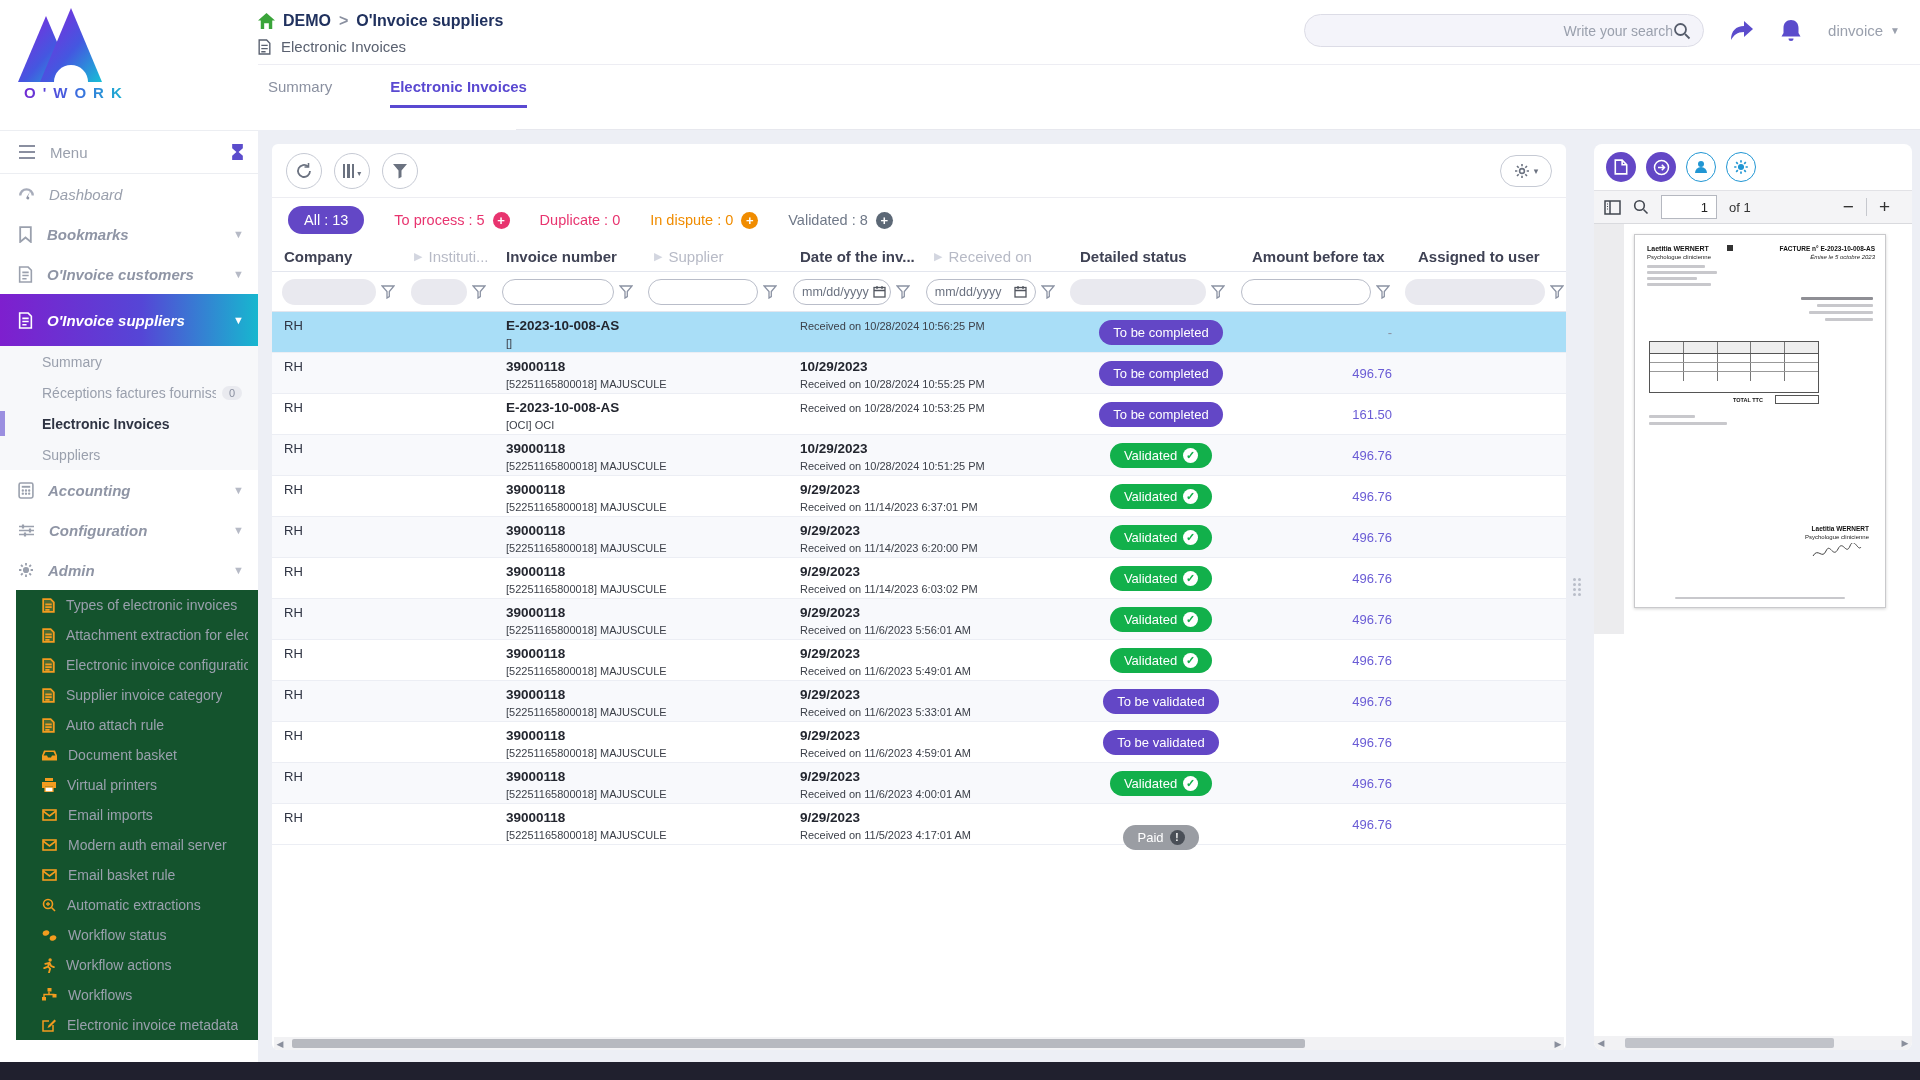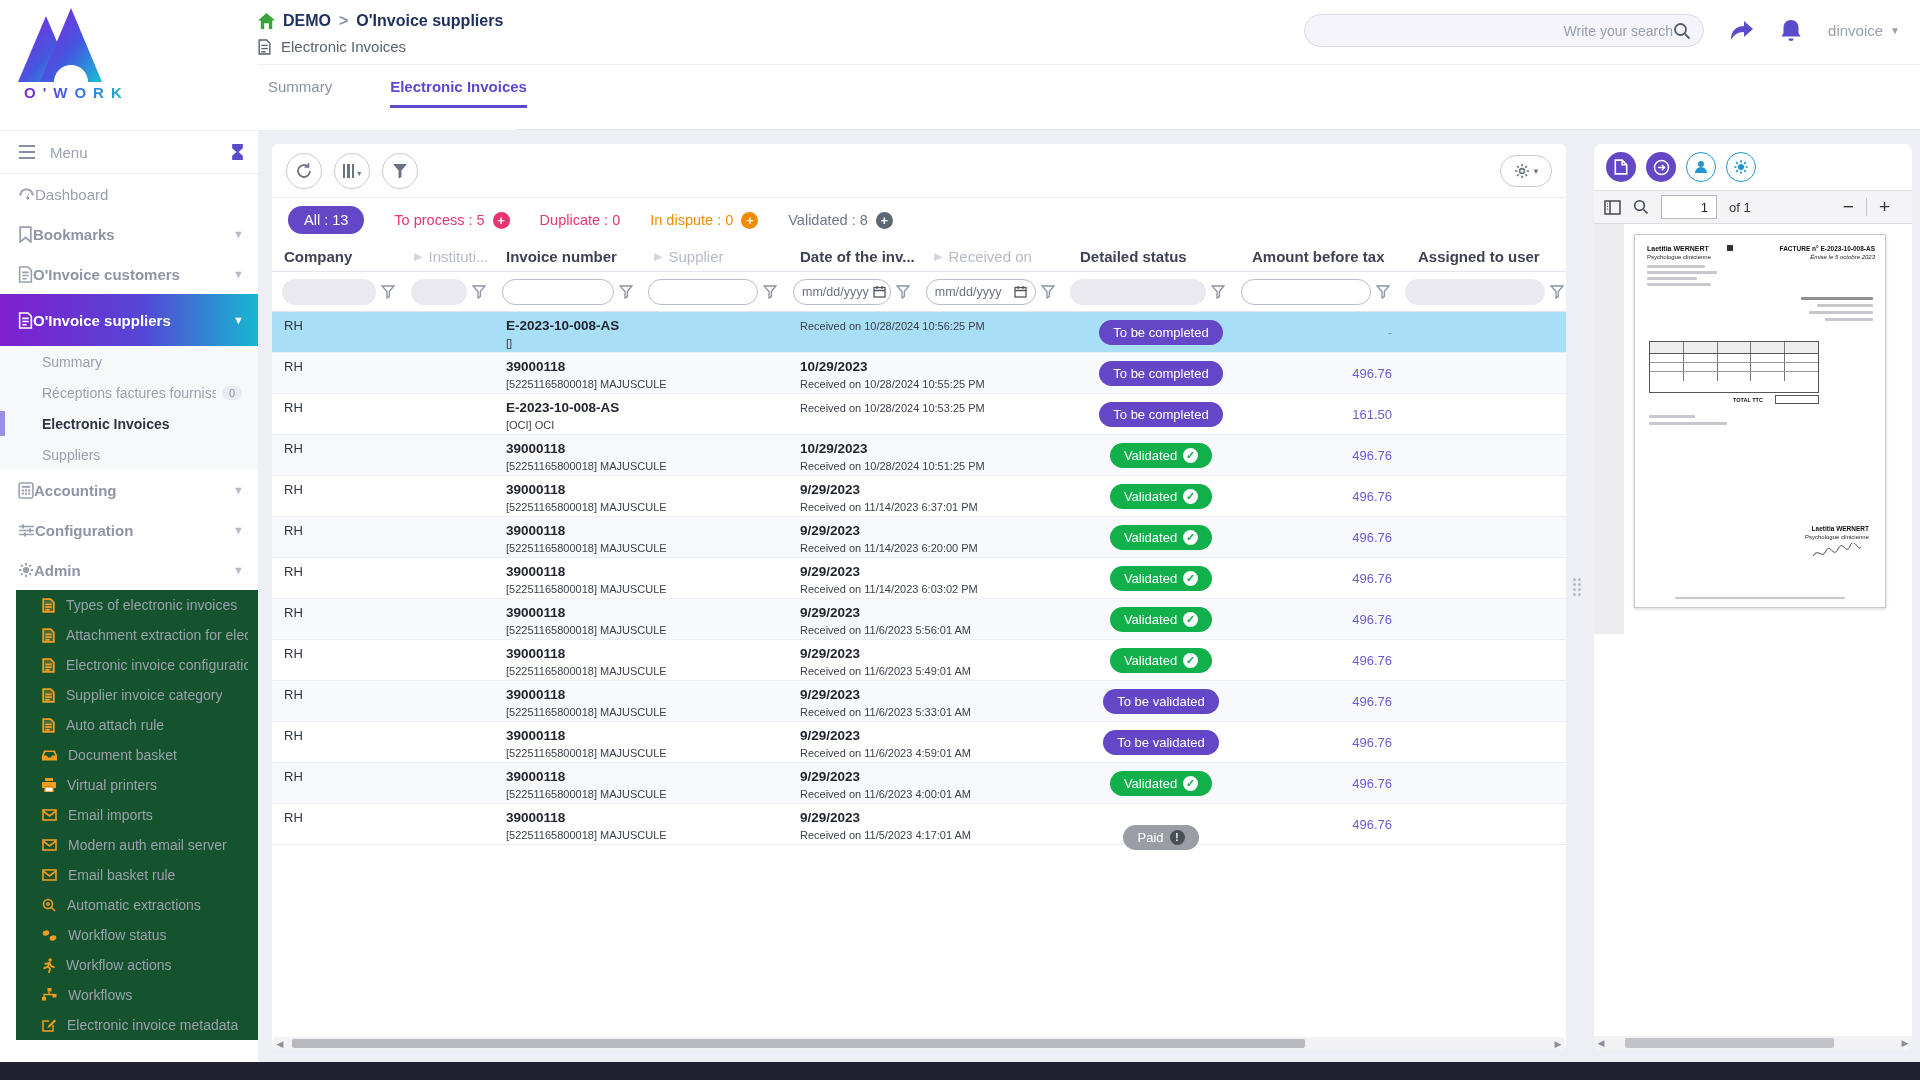--- a/index.html
+++ b/index.html
@@ -28,21 +28,21 @@
   .user-menu { color:#9aa0ad; font-size:15px; display:flex; align-items:center; gap:7px; }
   .bottom-border-head { position:absolute; left:258px; right:0; bottom:0; height:1px; background:#e7e8ee; }
 
   
   .body-row { flex:1; display:flex; background:#edeff5; min-height:0; }
 
   
   .sidebar { width:258px; flex:none; background:#fff; display:flex; flex-direction:column; font-size:15px; overflow:hidden; }
   .menu-row { height:44px; display:flex; align-items:center; gap:14px; padding:0 14px 0 18px; border-top:1px solid #eceef2; border-bottom:1px solid #eceef2; color:#9aa0ad; }
   .menu-row .spacer { flex:1; }
-  .nav-item { height:40px; display:flex; align-items:center; padding:0 14px 0 18px; color:#9aa0ad; cursor:pointer; }
+  .nav-item { height:40px; display:flex; align-items:center; gap:14px; padding:0 14px 0 18px; color:#9aa0ad; cursor:pointer;font-style:italic; }
   .nav-item .lbl { flex:1; white-space:nowrap; overflow:hidden; }
   .nav-item.bold .lbl { font-weight:bold; color:#8f95a5; }
   .nav-item .chev { color:#b6bac6; font-size:11px; }
   .nav-item.active { height:52px; background:linear-gradient(90deg,#7e1fce 0%,#5546d6 55%,#17b7cf 100%); color:#fff; }
   .nav-item.active .lbl { color:#fff; font-weight:bold; }
   .nav-item.active .chev { color:#fff; }
   .subnav { background:#f7f8fa; }
   .subnav-item { height:31px; display:flex; align-items:center; padding:0 16px 0 42px; color:#9aa0ad; font-size:14px; cursor:pointer; position:relative; white-space:nowrap; overflow:hidden; }
   .subnav-item .lbl { flex:1; overflow:hidden; white-space:nowrap; }
   .subnav-item.active { color:#2f3443; font-weight:bold; }

